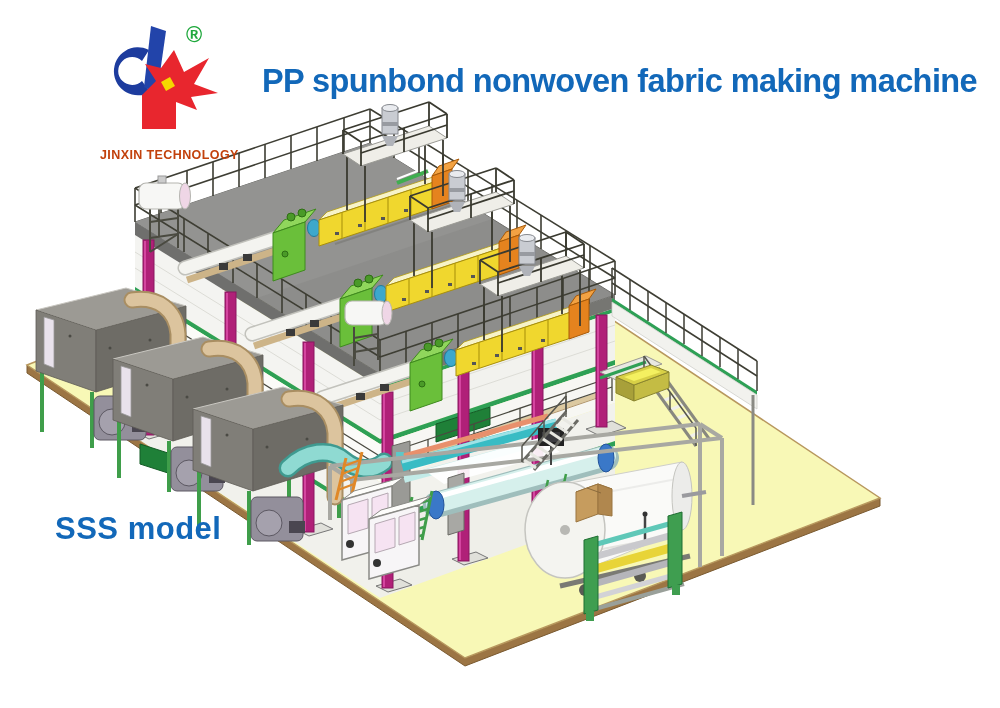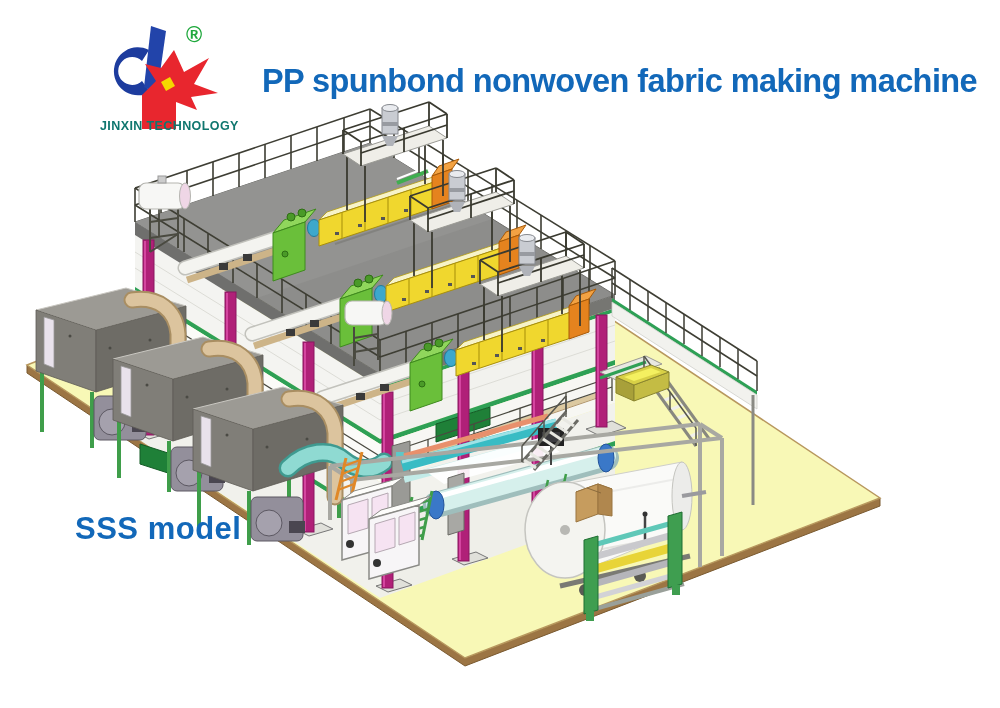--- a/index.html
+++ b/index.html
@@ -3,26 +3,26 @@
 <meta charset="utf-8">
 <style>
   html,body{margin:0;padding:0;background:#fff;}
   .canvas{position:relative;width:1000px;height:708px;background:#ffffff;overflow:hidden;
           font-family:"Liberation Sans", sans-serif;}
   .scene{position:absolute;left:0;top:0;width:1000px;height:708px;}
   .title{position:absolute;left:262px;top:62px;width:730px;font-size:33px;font-weight:bold;
          letter-spacing:-0.6px;color:#1268b9;white-space:nowrap;transform:scaleX(0.985);
          transform-origin:left center;}
   .model-label{position:absolute;left:55px;top:511px;font-size:31px;font-weight:bold;
-         color:#1268b9;letter-spacing:0.5px;margin-left:20px;}
+         color:#1268b9;letter-spacing:0.5px;}
   .logo{position:absolute;left:98px;top:20px;width:150px;height:132px;}
   .logo svg{position:absolute;left:0;top:0;}
   .reg-mark{position:absolute;left:88px;top:2px;font-size:22px;color:#1fa83c;font-weight:bold;}
-  .logo-text{position:absolute;left:2px;top:99px;width:150px;font-size:12.5px;font-weight:bold;
-         color:#0f766e;letter-spacing:0.4px;white-space:nowrap;}
+  .logo-text{position:absolute;left:2px;top:128px;width:150px;font-size:12.5px;font-weight:bold;
+         color:#c2410c;letter-spacing:0.4px;white-space:nowrap;}
 </style>
 </head>
 <body>
 
 <div class="canvas">
 
   <svg class="scene" viewBox="0 0 1000 708">
 
     <g>
       <polygon points="27,373 465,666 880,506 880,498 465,658 27,365" fill="#9c7544" stroke="#7a5a30" stroke-width="1"></polygon>

